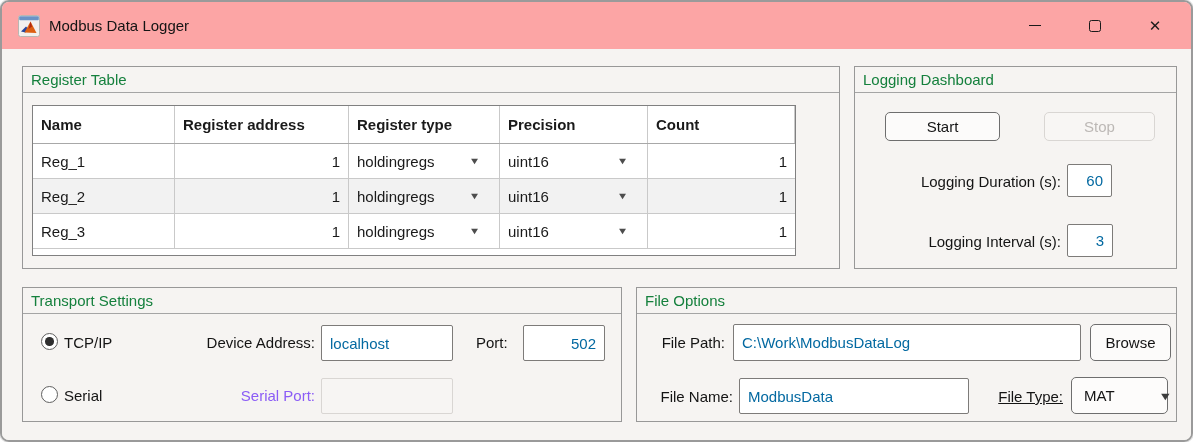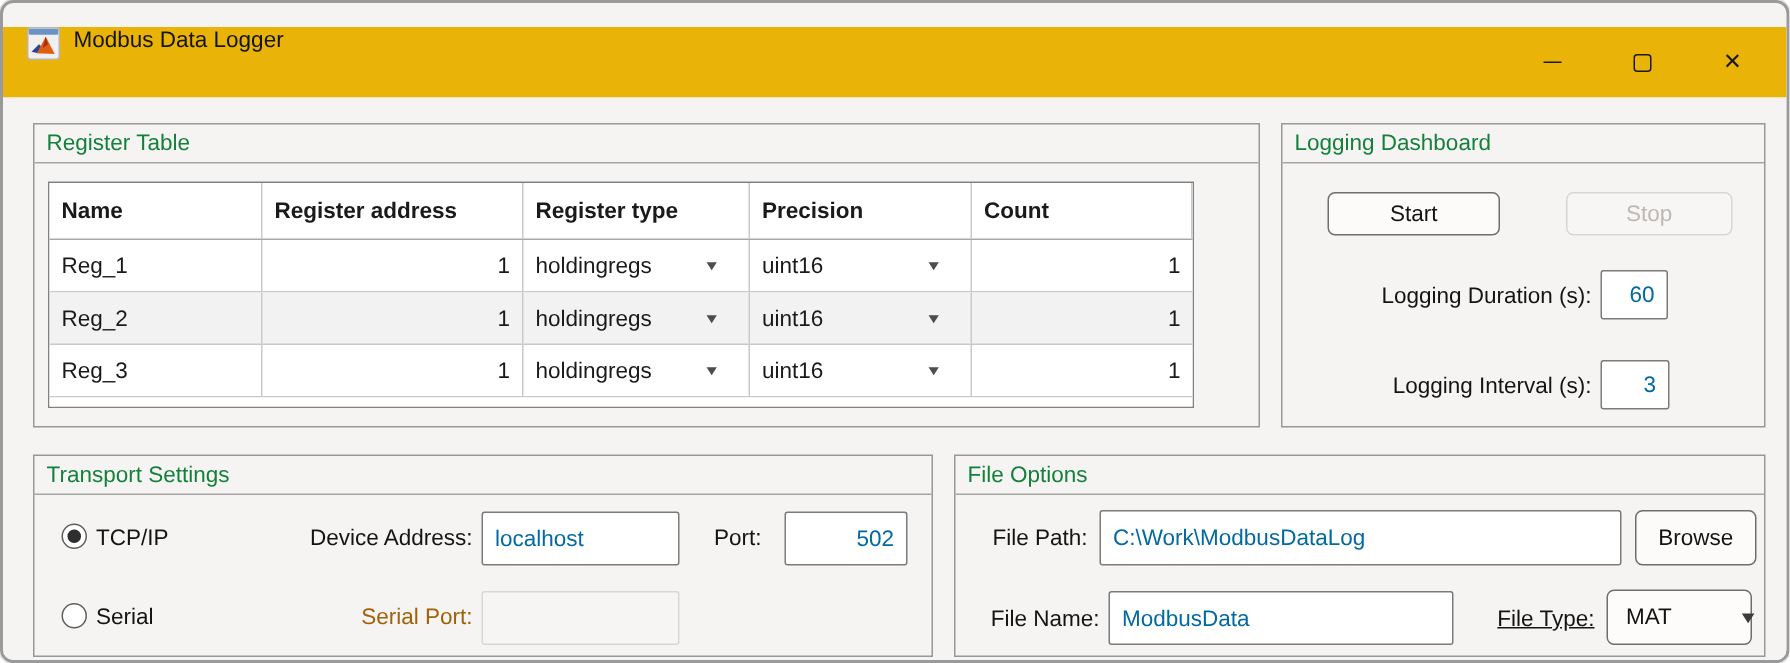--- a/index.html
+++ b/index.html
@@ -15,22 +15,22 @@
     background: #f6f4f2;
     border: 2px solid #9a9a9a;
     border-radius: 9px;
     overflow: hidden;
     box-shadow: 0 0 0 1px rgba(0,0,0,.12);
   }
   
   .titlebar {
     position: relative;
     height: 47px;
-    background: #eab308;
-    display: flex; align-items: flex-start; margin-top: 16px;
+    background: #fca5a5;
+    display: flex; align-items: center;
   }
   .app-icon { margin-left: 16px; width: 22px; height: 22px; flex: 0 0 auto; }
   .win-title { margin-left: 9px; font-size: 15px; color: #141414; }
   .win-controls {
     position: absolute; right: 6px; top: 0; height: 47px;
     display: flex; align-items: stretch;
   }
   .wc { width: 60px; display: flex; align-items: center; justify-content: center; cursor: default; }
   .glyph-min { width: 12px; height: 1.4px; background: #1a1a1a; display: block; }
   .glyph-max { width: 12px; height: 12px; border: 1.4px solid #1a1a1a; border-radius: 2.5px; display: block; }
@@ -77,21 +77,21 @@
     background: #fcfbfa;
     border: 1px solid #6e6e6e; border-radius: 5px;
     font-size: 15px; color: #141414;
     cursor: pointer;
   }
   .btn.disabled {
     background: #f8f6f4; border-color: #d9d6d3; color: #bcb8b5; cursor: default;
   }
   .lbl { position: absolute; font-size: 15px; color: #141414; line-height: 19px; white-space: nowrap; }
   .lbl.right { text-align: right; }
-  .lbl.disabled { color: #a16207; }
+  .lbl.disabled { color: #8b5cf6; }
   input.field {
     position: absolute;
     background: #ffffff;
     border: 1px solid #7d7b79; border-radius: 2px;
     font-family: Liberation Sans, sans-serif; font-size: 15px; color: #0369a1;
     padding: 0 8px; outline: none;
   }
   input.field.num { text-align: right; }
   input.field:disabled { background: #f7f5f3; border-color: #d9d6d3; }
   .radio { position: absolute; width: 17px; height: 17px; border-radius: 50%; border: 1.2px solid #5f5f5f; background: #fff; cursor: pointer; }

